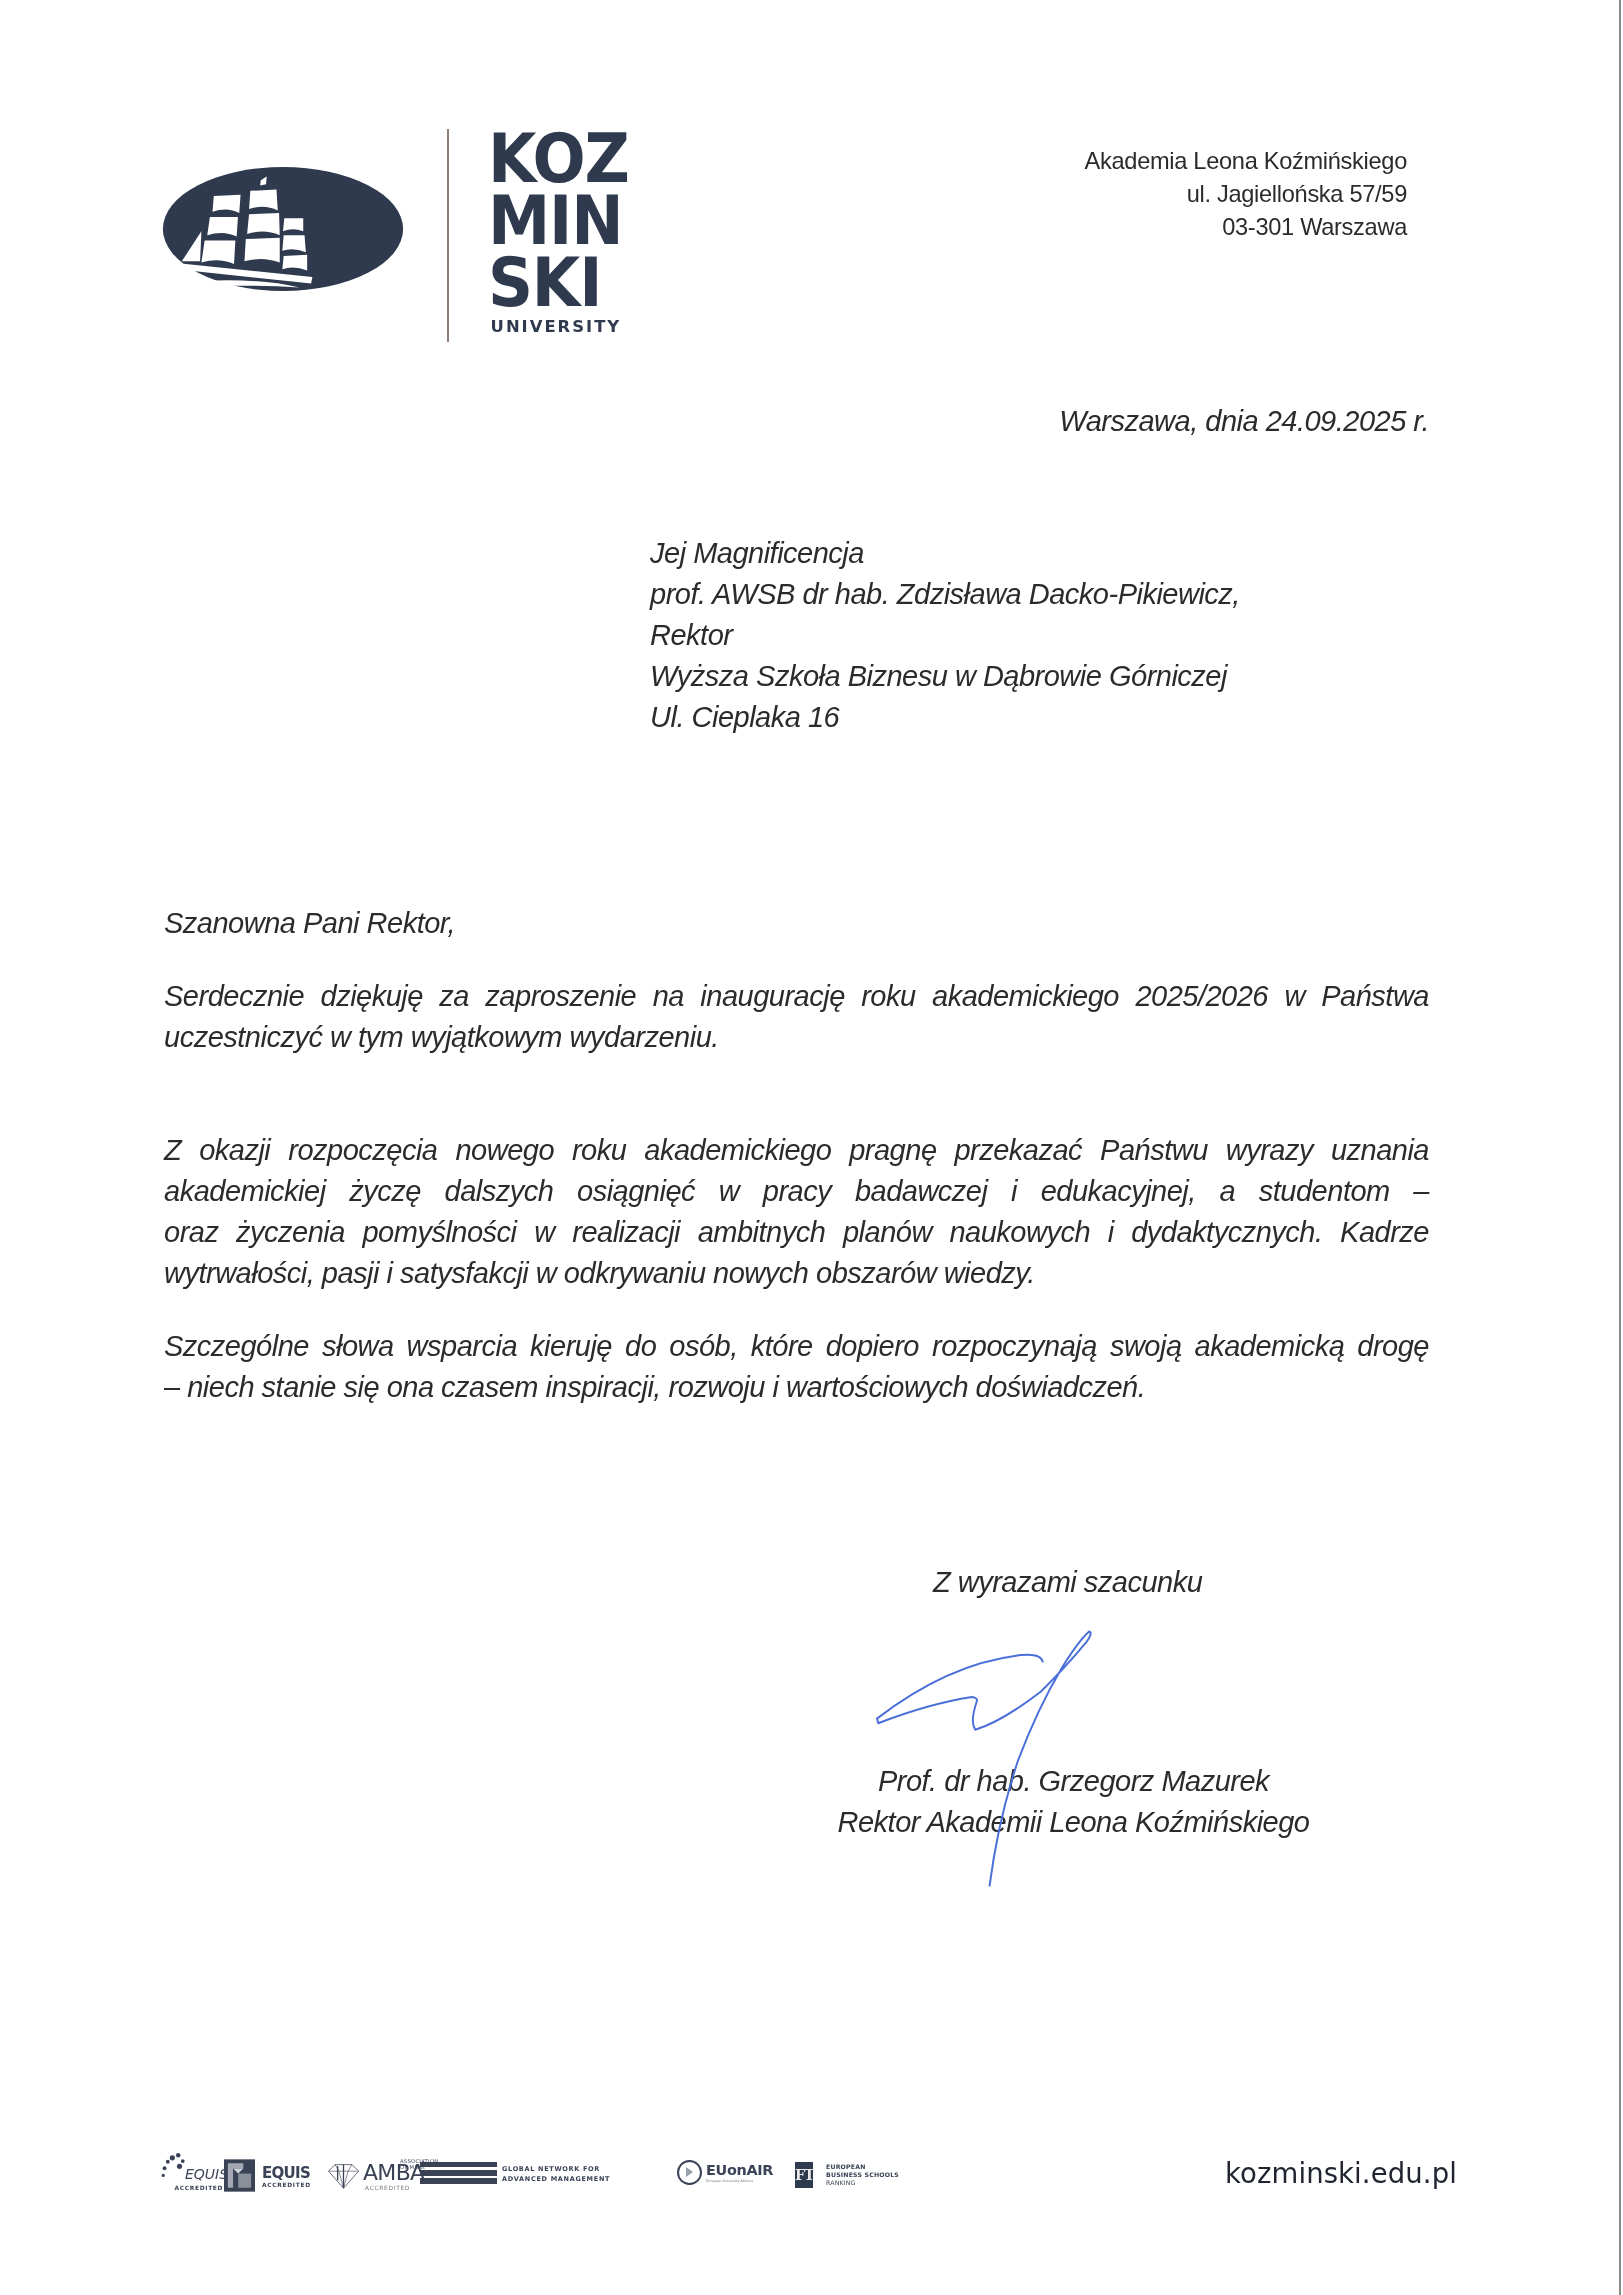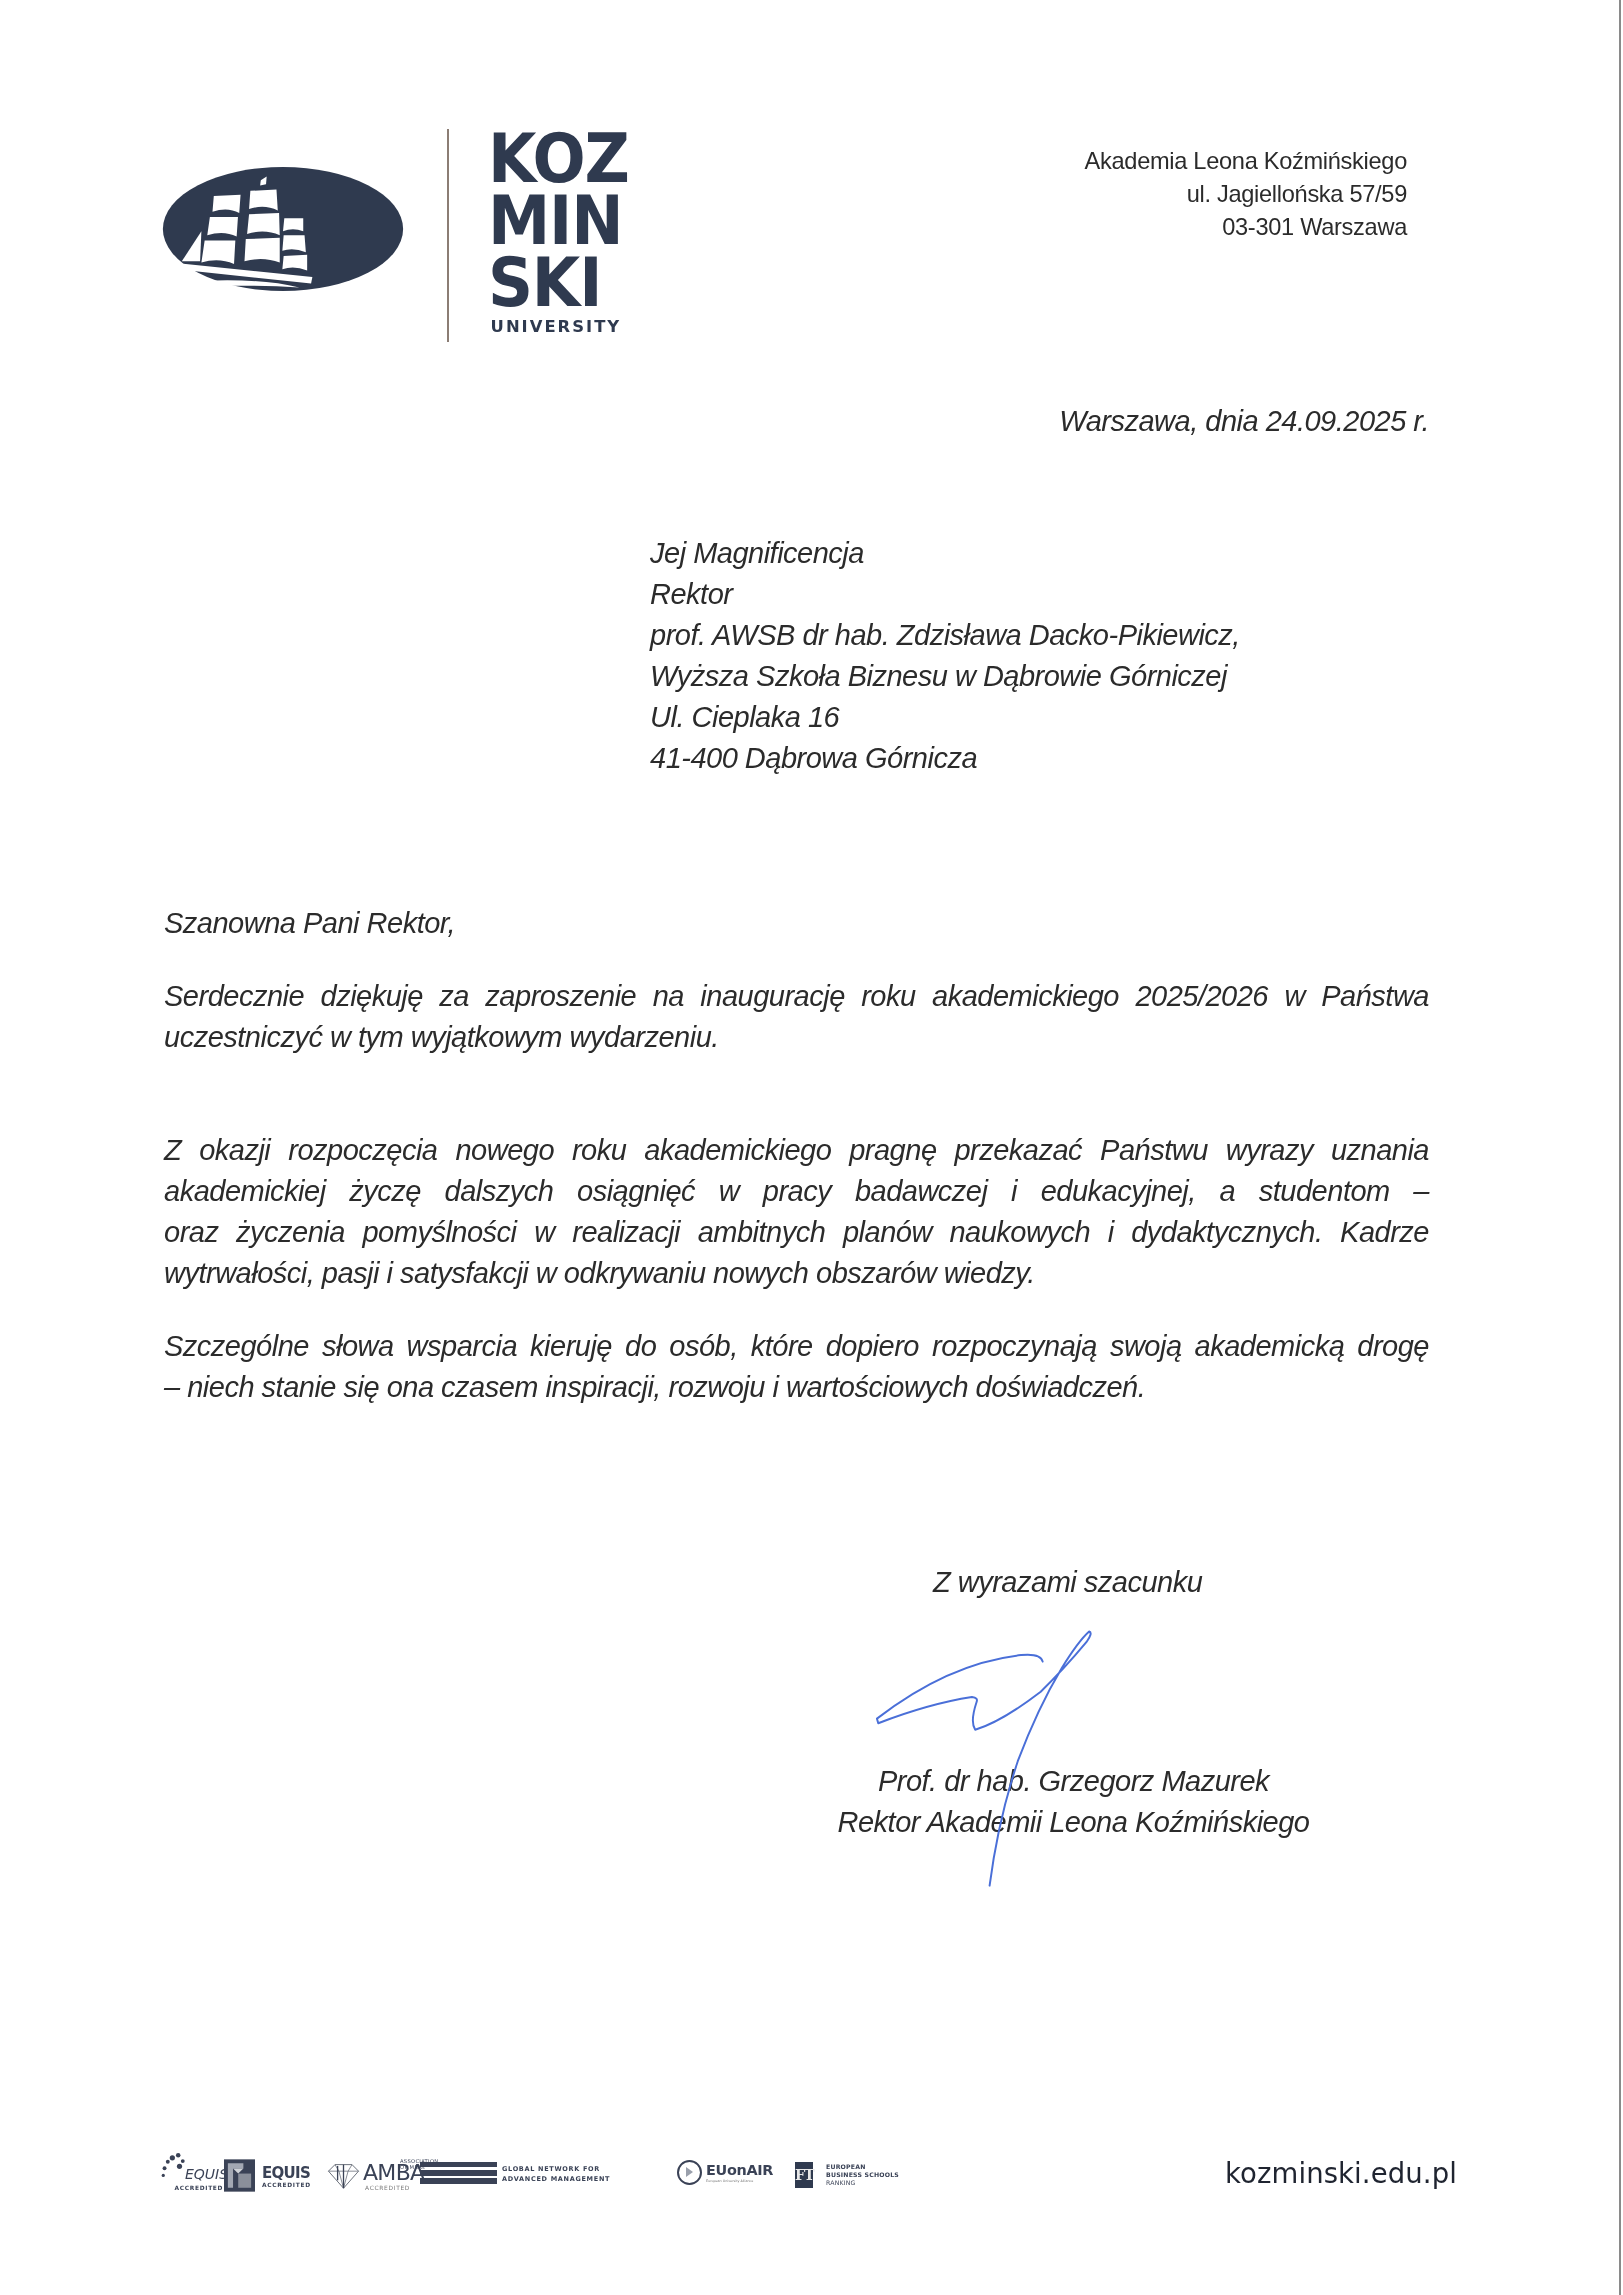--- a/index.html
+++ b/index.html
@@ -108,25 +108,24 @@
   <div class="sender">
     <div>Akademia Leona Koźmińskiego</div>
     <div>ul. Jagiellońska 57/59</div>
     <div>03-301 Warszawa</div>
   </div>
 
   <div class="date-line italic">Warszawa, dnia 24.09.2025 r.</div>
 
   <div class="recipient italic">
     <div>Jej Magnificencja</div>
+    <div>prof. AWSB dr hab. Zdzisława Dacko-Pikiewicz,</div>
     <div>Rektor</div>
-    <div>prof. AWSB dr hab. Zdzisława Dacko-Pikiewicz,</div>
     <div>Wyższa Szkoła Biznesu w Dąbrowie Górniczej</div>
     <div>Ul. Cieplaka 16</div>
-    <div>41-400 Dąbrowa Górnicza</div>
   </div>
 
   <div class="salutation italic">Szanowna Pani Rektor,</div>
 
   <div class="body-text p1 italic">
     <span class="ln">Serdecznie dziękuję za zaproszenie na inaugurację roku akademickiego 2025/2026 w Państwa</span>
     <span class="ln last">uczestniczyć w tym wyjątkowym wydarzeniu.</span>
   </div>
   <div class="body-text p2 italic">
     <span class="ln">Z okazji rozpoczęcia nowego roku akademickiego pragnę przekazać Państwu wyrazy uznania</span>

